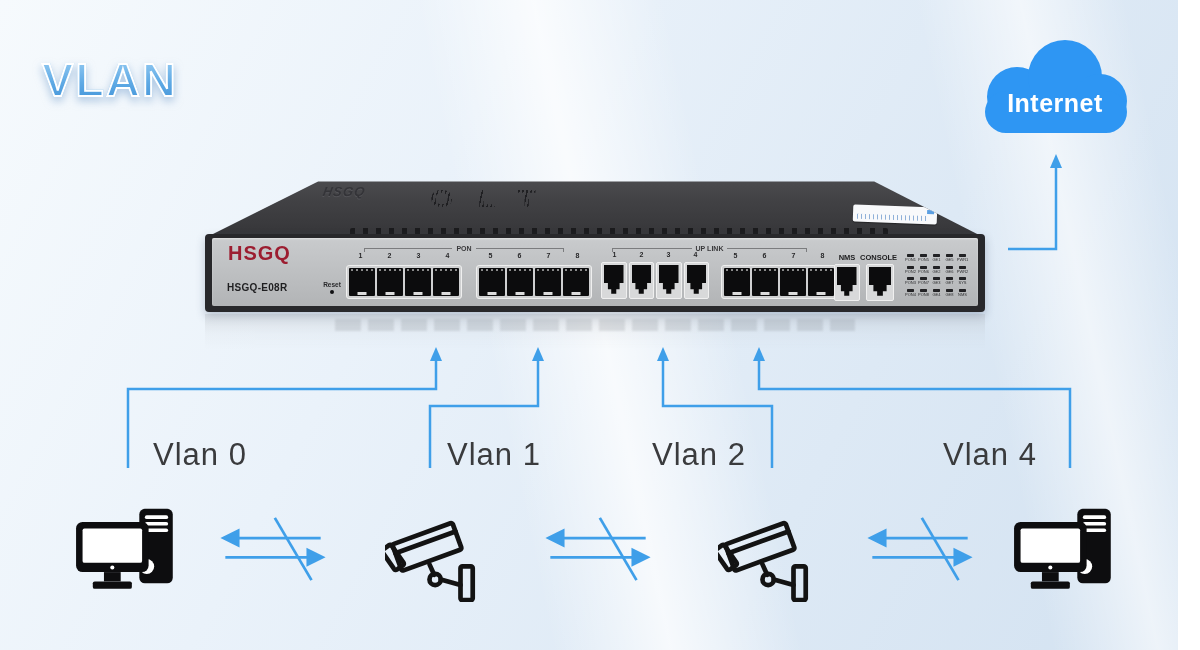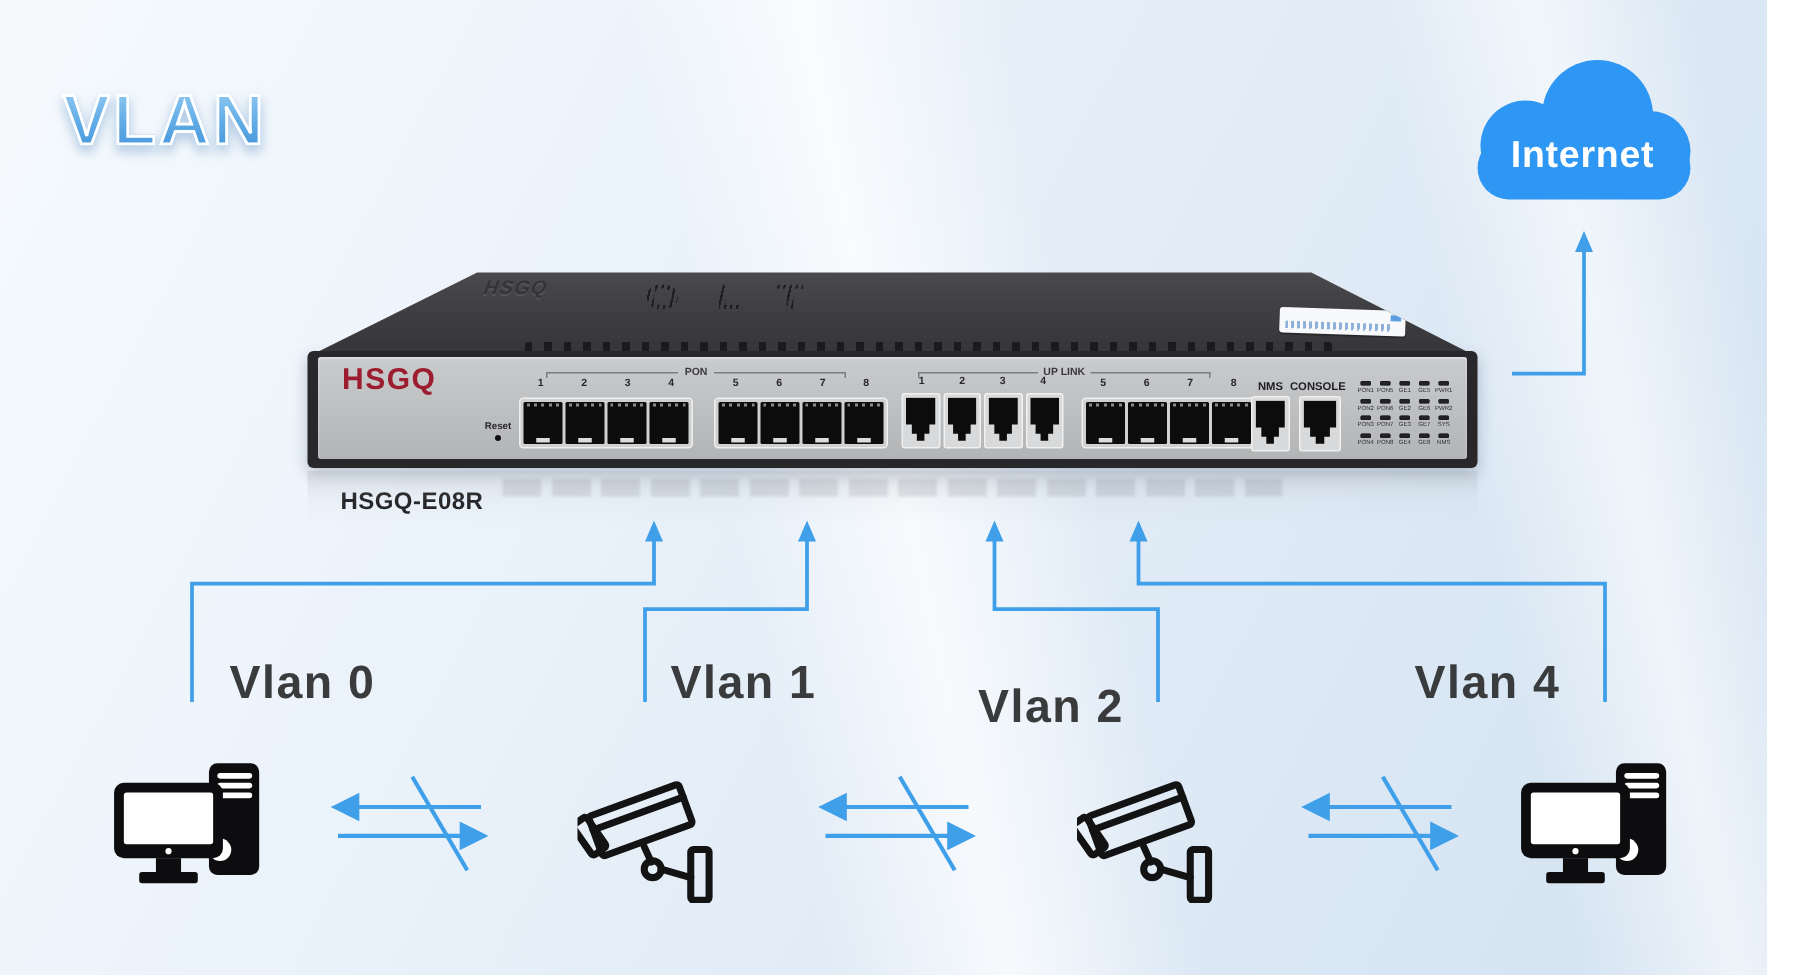--- a/index.html
+++ b/index.html
@@ -51,22 +51,22 @@
 
   .front-panel { position:absolute; left:0; top:56px; width:780px; height:78px;
     background:#28282b; border-radius:4px; padding:4px 7px 6px 7px;
     box-shadow:0 4px 10px rgba(50,70,100,0.28); }
   .panel-face { position:relative; width:100%; height:100%; border-radius:2px;
     background:linear-gradient(180deg,#c9cbcd 0%, #b2b4b6 100%);
     box-shadow:inset 0 1px 2px rgba(255,255,255,0.45); }
 
   .brand-logo { position:absolute; left:16px; top:4px; font-size:20px; font-weight:800;
     letter-spacing:1px; color:#9c1d30; }
-  .model-label { position:absolute; left:15px; top:44px; font-size:16px; font-weight:bold;
-    letter-spacing:0.3px; color:#1f1f21;margin-top:44px; }
+  .model-label { position:absolute; left:15px; top:44px; font-size:10px; font-weight:bold;
+    letter-spacing:0.3px; color:#1f1f21; }
   .reset-label { position:absolute; left:106px; top:43px; width:28px; text-align:center;
     font-size:6.5px; font-weight:bold; color:#2a2a2c; }
   .reset-dot { position:absolute; left:118px; top:52px; width:4px; height:4px; border-radius:50%; background:#101012; }
 
   .bracket { position:absolute; height:8px; display:flex; align-items:center; gap:4px;
     font-size:7px; font-weight:bold; color:#3a3a3c; }
   .bracket i { flex:1; height:1px; background:#7b7c7e; position:relative; }
   .bracket i:first-child::before { content:''; position:absolute; left:0; top:0; width:1px; height:4px; background:#7b7c7e; }
   .bracket i:last-child::before { content:''; position:absolute; right:0; top:0; width:1px; height:4px; background:#7b7c7e; }
   .bracket.pon { left:152px; top:6px; width:200px; }
@@ -106,23 +106,23 @@
   .led-cell span { display:block; text-align:center; font-size:4px; line-height:4px; color:#2d2d2f; }
 
   .reflection { position:absolute; left:205px; top:314px; width:780px; height:36px; opacity:0.55;
     border-radius:0 0 4px 4px;
     background:linear-gradient(180deg, rgba(172,176,181,0.55) 0%, rgba(172,176,181,0.12) 55%, rgba(172,176,181,0) 100%); }
   .reflection::before { content:''; position:absolute; left:130px; right:130px; top:5px; height:12px;
     background:repeating-linear-gradient(90deg, rgba(110,115,122,0.35) 0 26px, transparent 26px 33px);
     filter:blur(1px); }
 
   
-  .vlan-label { position:absolute; top:437px; font-size:31px; color:#3a3b3d; letter-spacing:1px;font-weight:bold; }
+  .vlan-label { position:absolute; top:437px; font-size:31px; color:#3a3b3d; letter-spacing:1px; }
   .vlan-label.v0 { left:153px; } .vlan-label.v1 { left:447px; }
-  .vlan-label.v2 { left:652px;margin-top:16px; } .vlan-label.v3 { left:943px; }
+  .vlan-label.v2 { left:652px; } .vlan-label.v3 { left:943px; }
 
   
   .endpoint, .blocked { position:absolute; }
   .endpoint svg, .blocked svg { display:block; width:100%; height:100%; }
   .ep-c1 { left:74px;  top:507px; width:112px; height:93px; }
   .ep-c2 { left:1012px; top:507px; width:112px; height:93px; }
   .ep-cam1 { left:385px; top:508px; width:104px; height:94px; }
   .ep-cam2 { left:718px; top:508px; width:104px; height:94px; }
   .blk-1 { left:215px; top:516px; width:116px; height:66px; }
   .blk-2 { left:540px; top:516px; width:116px; height:66px; }

